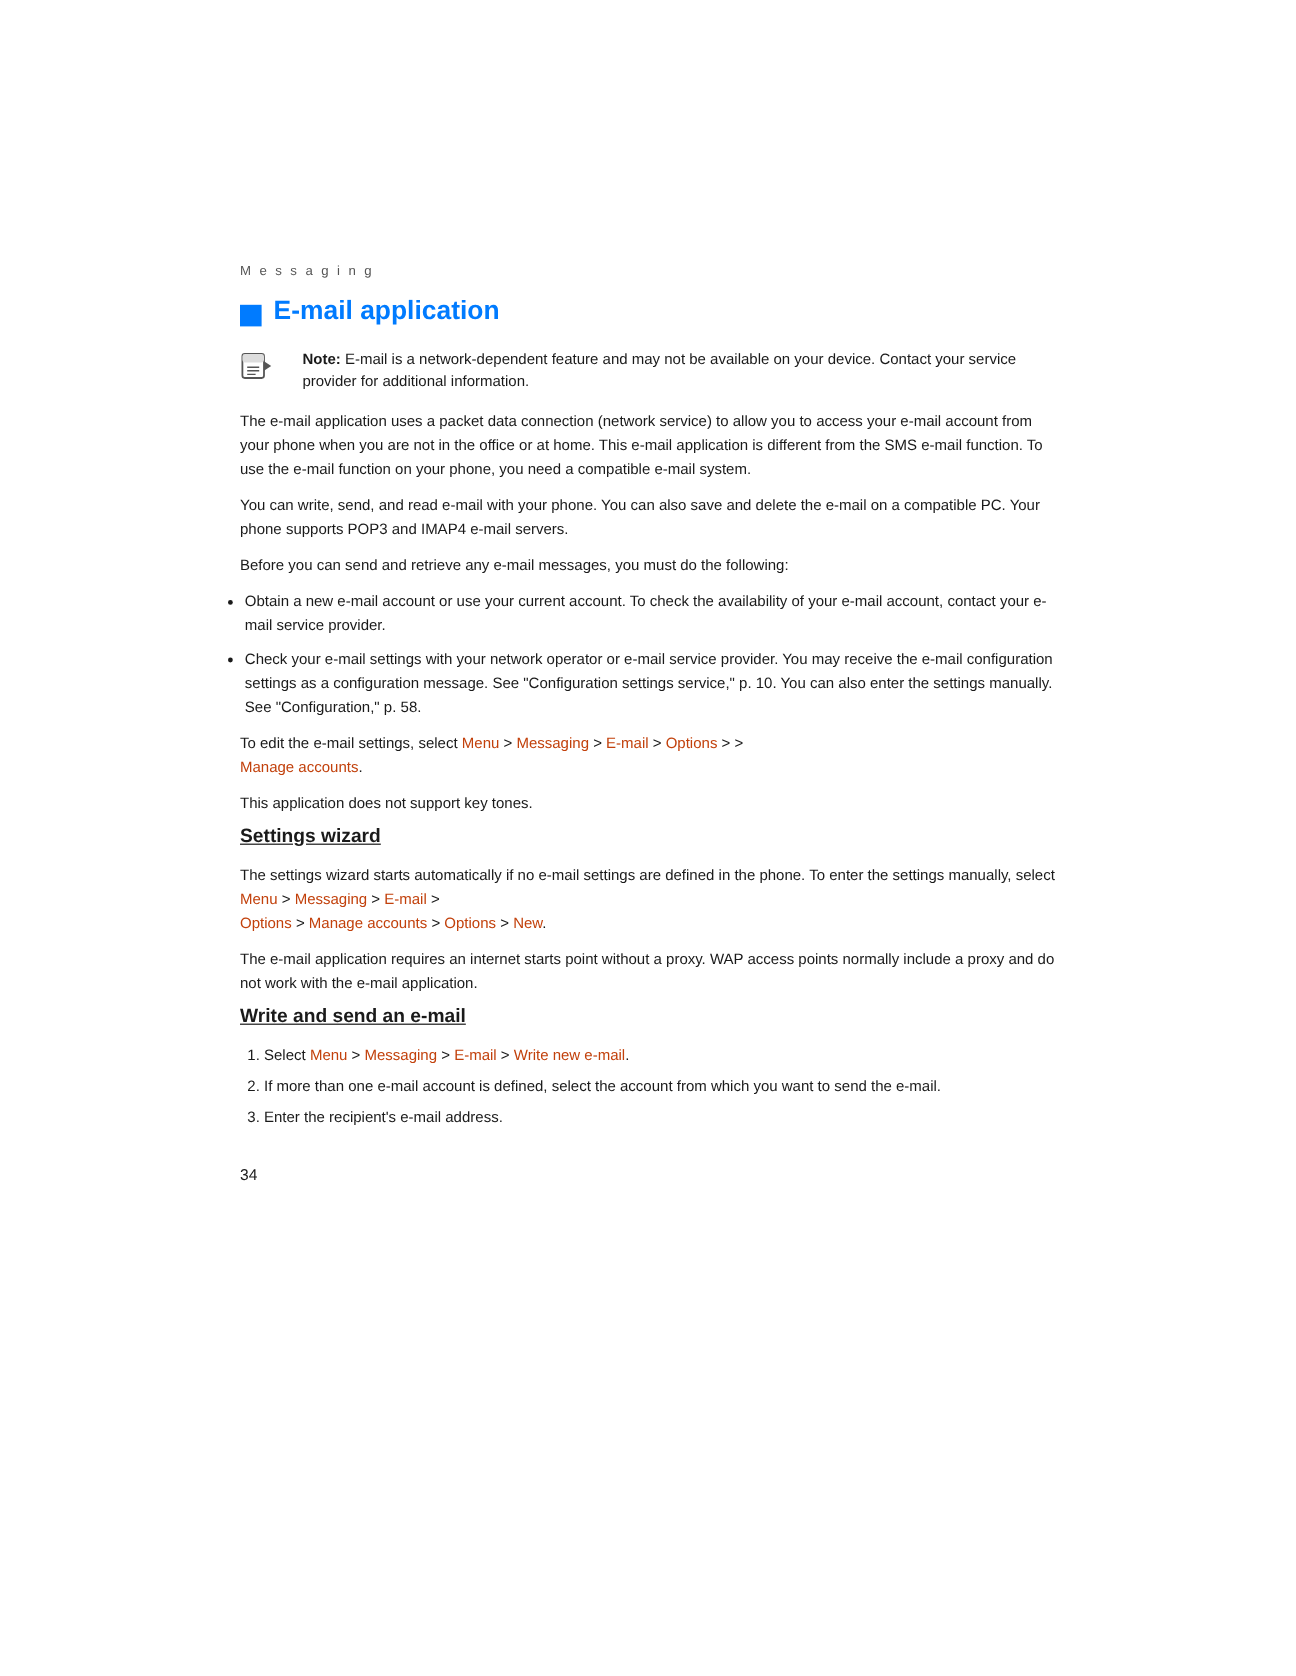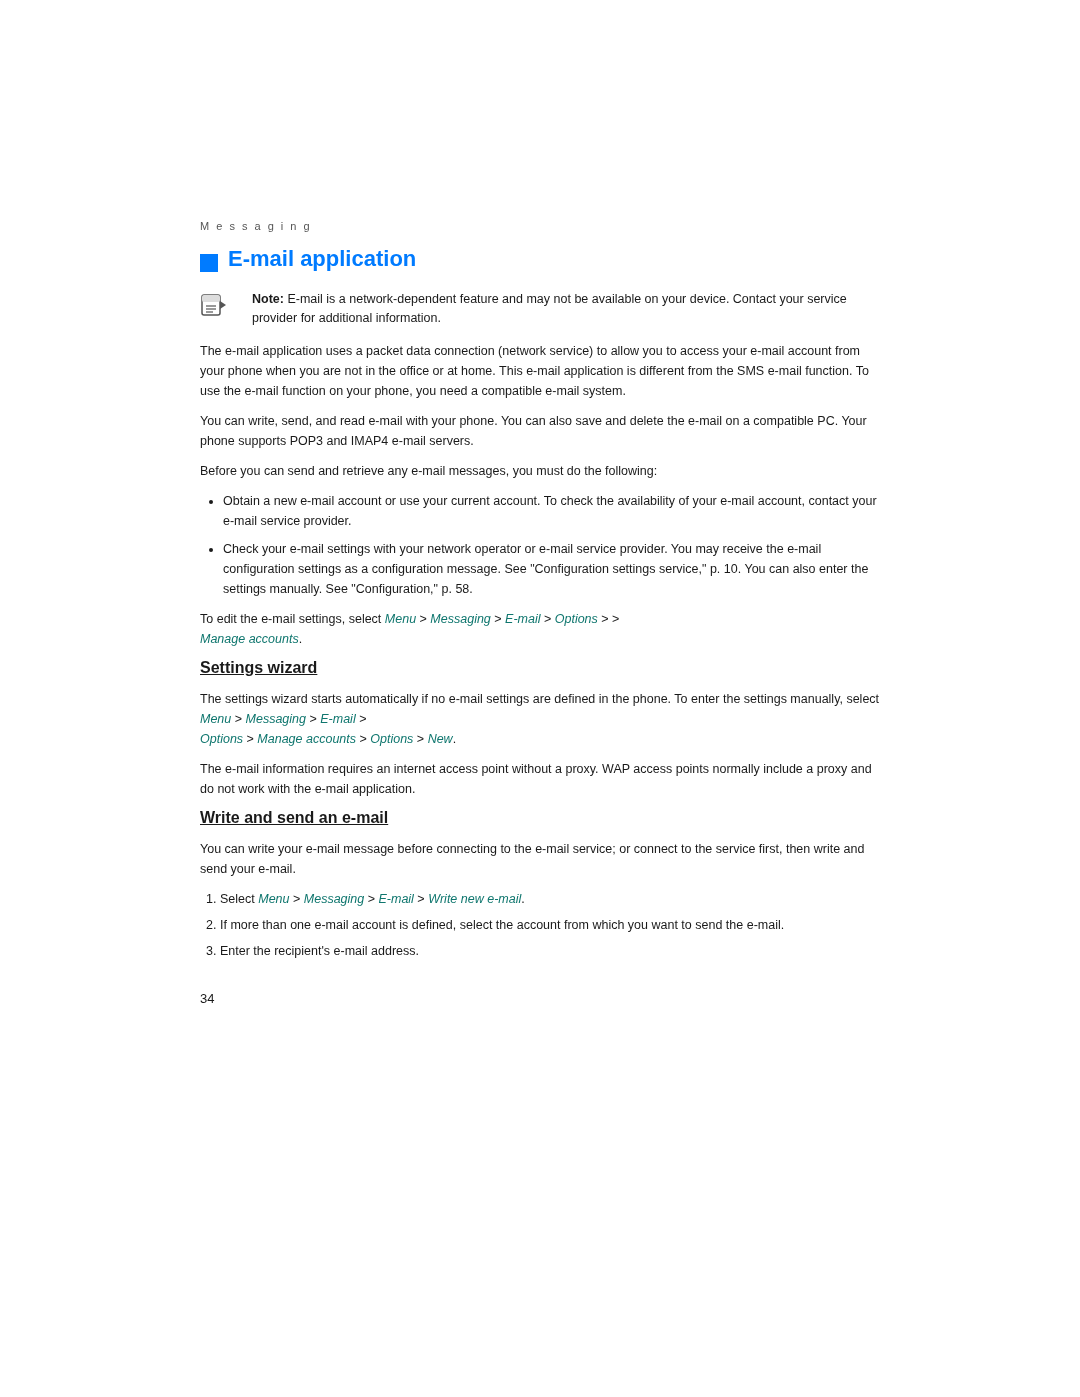--- a/index.html
+++ b/index.html
@@ -75,21 +75,21 @@
     }
 
     .body-text {
       font-size: 12.5px;
       line-height: 1.6;
       color: #1a1a1a;
       margin-bottom: 10px;
     }
 
     .bullet-list {
-      margin: 8px 0 10px 23px;
+      margin: 8px 0 10px 4px;
     }
 
     .bullet-list li {
       font-size: 12.5px;
       line-height: 1.6;
       color: #1a1a1a;
       margin-bottom: 8px;
       list-style-type: disc;
     }
 
@@ -113,23 +113,22 @@
       list-style-type: decimal;
     }
 
     .page-number {
       font-size: 13px;
       color: #1a1a1a;
       margin-top: 30px;
     }
 
     .inline-link {
-      color: #0f766e;
+      color: #c2410c;
       text-decoration: none;
-      font-style: italic;
     }
   </style>
 </head>
 <body>
 
 <div class="page">
 
   <div class="section-label">M e s s a g i n g</div>
 
   <div class="chapter-title">
@@ -163,36 +162,36 @@
   </ul>
 
   <p class="body-text">
     <span>To edit the e-mail settings, select</span>
     <span> </span>
     <a class="inline-link" href="#">Menu</a><span> &gt; </span><a class="inline-link" href="#">Messaging</a><span> &gt; </span><a class="inline-link" href="#">E-mail</a><span> &gt; </span><a class="inline-link" href="#">Options</a><span> &gt; </span>&gt;
     <br>
     <a class="inline-link" href="#">Manage accounts</a><span>.</span>
   </p>
 
+  <p class="body-text">This application does not support key tones.</p>
 
   <h2 class="section-heading">Settings wizard</h2>
 
   <p class="body-text">
     <span>The settings wizard starts automatically if no e-mail settings are defined in the phone. To enter the settings manually, select</span>
     <a class="inline-link" href="#">Menu</a><span> &gt; </span><a class="inline-link" href="#">Messaging</a><span> &gt; </span><a class="inline-link" href="#">E-mail</a><span> &gt; </span>
     <br>
     <a class="inline-link" href="#">Options</a><span> &gt; </span><a class="inline-link" href="#">Manage accounts</a><span> &gt; </span><a class="inline-link" href="#">Options</a><span> &gt; </span><a class="inline-link" href="#">New</a><span>.</span>
   </p>
 
 
-  <p class="body-text">The e-mail information requires an internet access point without a proxy. WAP access points normally include a proxy and do not work with the e-mail application.</p>
+  <p class="body-text">The e-mail application requires an internet starts point without a proxy. WAP access points normally include a proxy and do not work with the e-mail application.</p>
 
   <h2 class="section-heading">Write and send an e-mail</h2>
 
-  <p class="body-text">You can write your e-mail message before connecting to the e-mail service; or connect to the service first, then write and send your e-mail.</p>
 
   <ol class="numbered-list">
     <li>
       <span>Select</span>
       <span> </span>
       <a class="inline-link" href="#">Menu</a><span> &gt; </span><a class="inline-link" href="#">Messaging</a><span> &gt; </span><a class="inline-link" href="#">E-mail</a><span> &gt; </span><a class="inline-link" href="#">Write new e-mail</a><span>.</span>
     </li>
     <li>If more than one e-mail account is defined, select the account from which you want to send the e-mail.</li>
     <li>Enter the recipient's e-mail address.</li>
   </ol>

